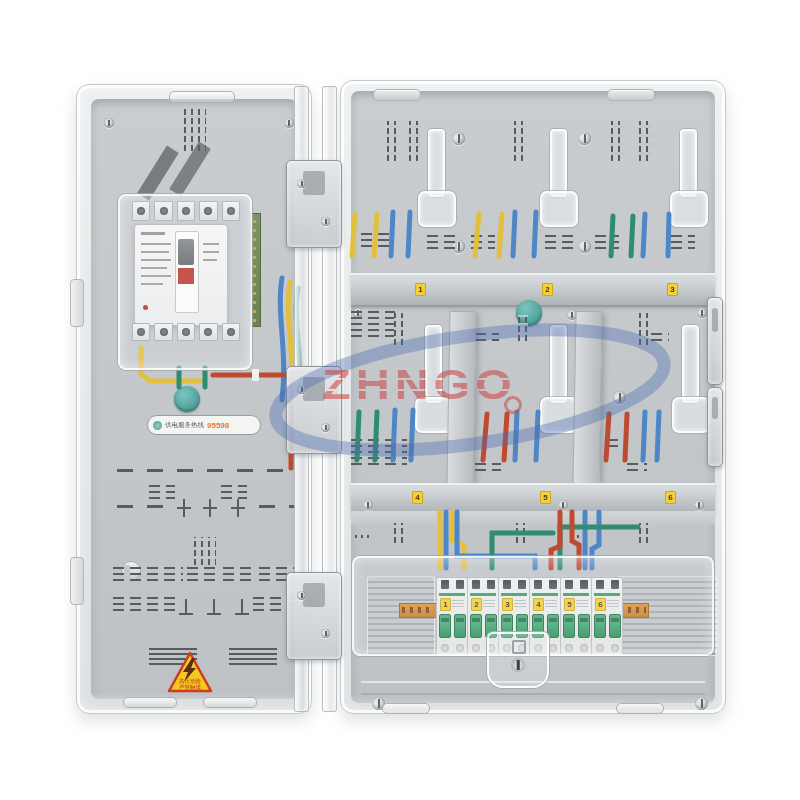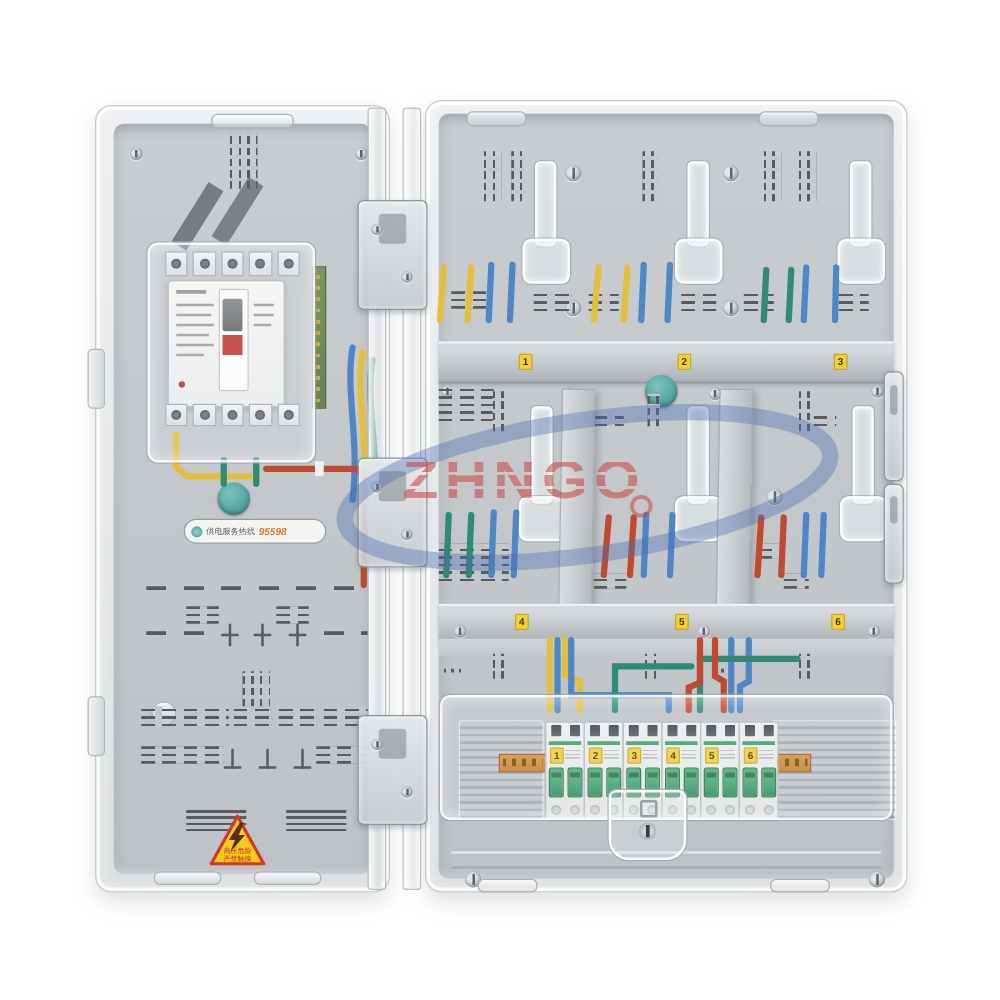--- a/index.html
+++ b/index.html
@@ -79,21 +79,21 @@
   .latch{border:2px solid rgba(255,255,255,.9);box-shadow:0 0 0 1px #a8adb0;background:rgba(238,242,244,.25);
         border-radius:6px 6px 16px 16px;}
   .keysq{position:absolute;left:50%;top:6px;width:10px;height:10px;margin-left:-6px;border:2px solid #9aa0a4;border-radius:2px;}
   .slotscr{position:absolute;left:50%;top:24px;width:14px;height:14px;margin-left:-7px;border-radius:50%;
         background:radial-gradient(#d5d8da 30%, #94999d);}
   .slotscr::after{content:"";position:absolute;left:50%;top:2px;width:2.5px;height:10px;background:#3c4044;transform:translateX(-50%);}
   
   .hot{background:#f4f5f3;border:1px solid #989da1;border-radius:10px;display:flex;align-items:center;gap:3px;padding:0 5px;}
   .hot .ic{width:9px;height:9px;border-radius:50%;background:radial-gradient(#8fd0ca,#4c9a94);flex:0 0 auto;}
   .hot .tx{font-size:6.5px;color:#555a5e;white-space:nowrap;}
-  .hot .num{font-size:8px;font-weight:bold;color:#e4762c;font-style:italic;}
+  .hot .num{font-size:8px;font-weight:bold;color:#e4762c;}
   
   .brand{font-weight:bold;font-size:47px;letter-spacing:5px;color:rgba(203,70,70,.58);transform:scaleY(.92);
         -webkit-mask-image:repeating-linear-gradient(180deg,#000 0 9px, transparent 9px 12px);
         mask-image:repeating-linear-gradient(180deg,#000 0 9px, transparent 9px 12px);}
   .ring{width:12px;height:12px;border:3px solid rgba(203,70,70,.55);border-radius:50%;}
   .wline{background:rgba(255,255,255,.55);height:2px;}
 </style>
 </head>
 <body>
 

